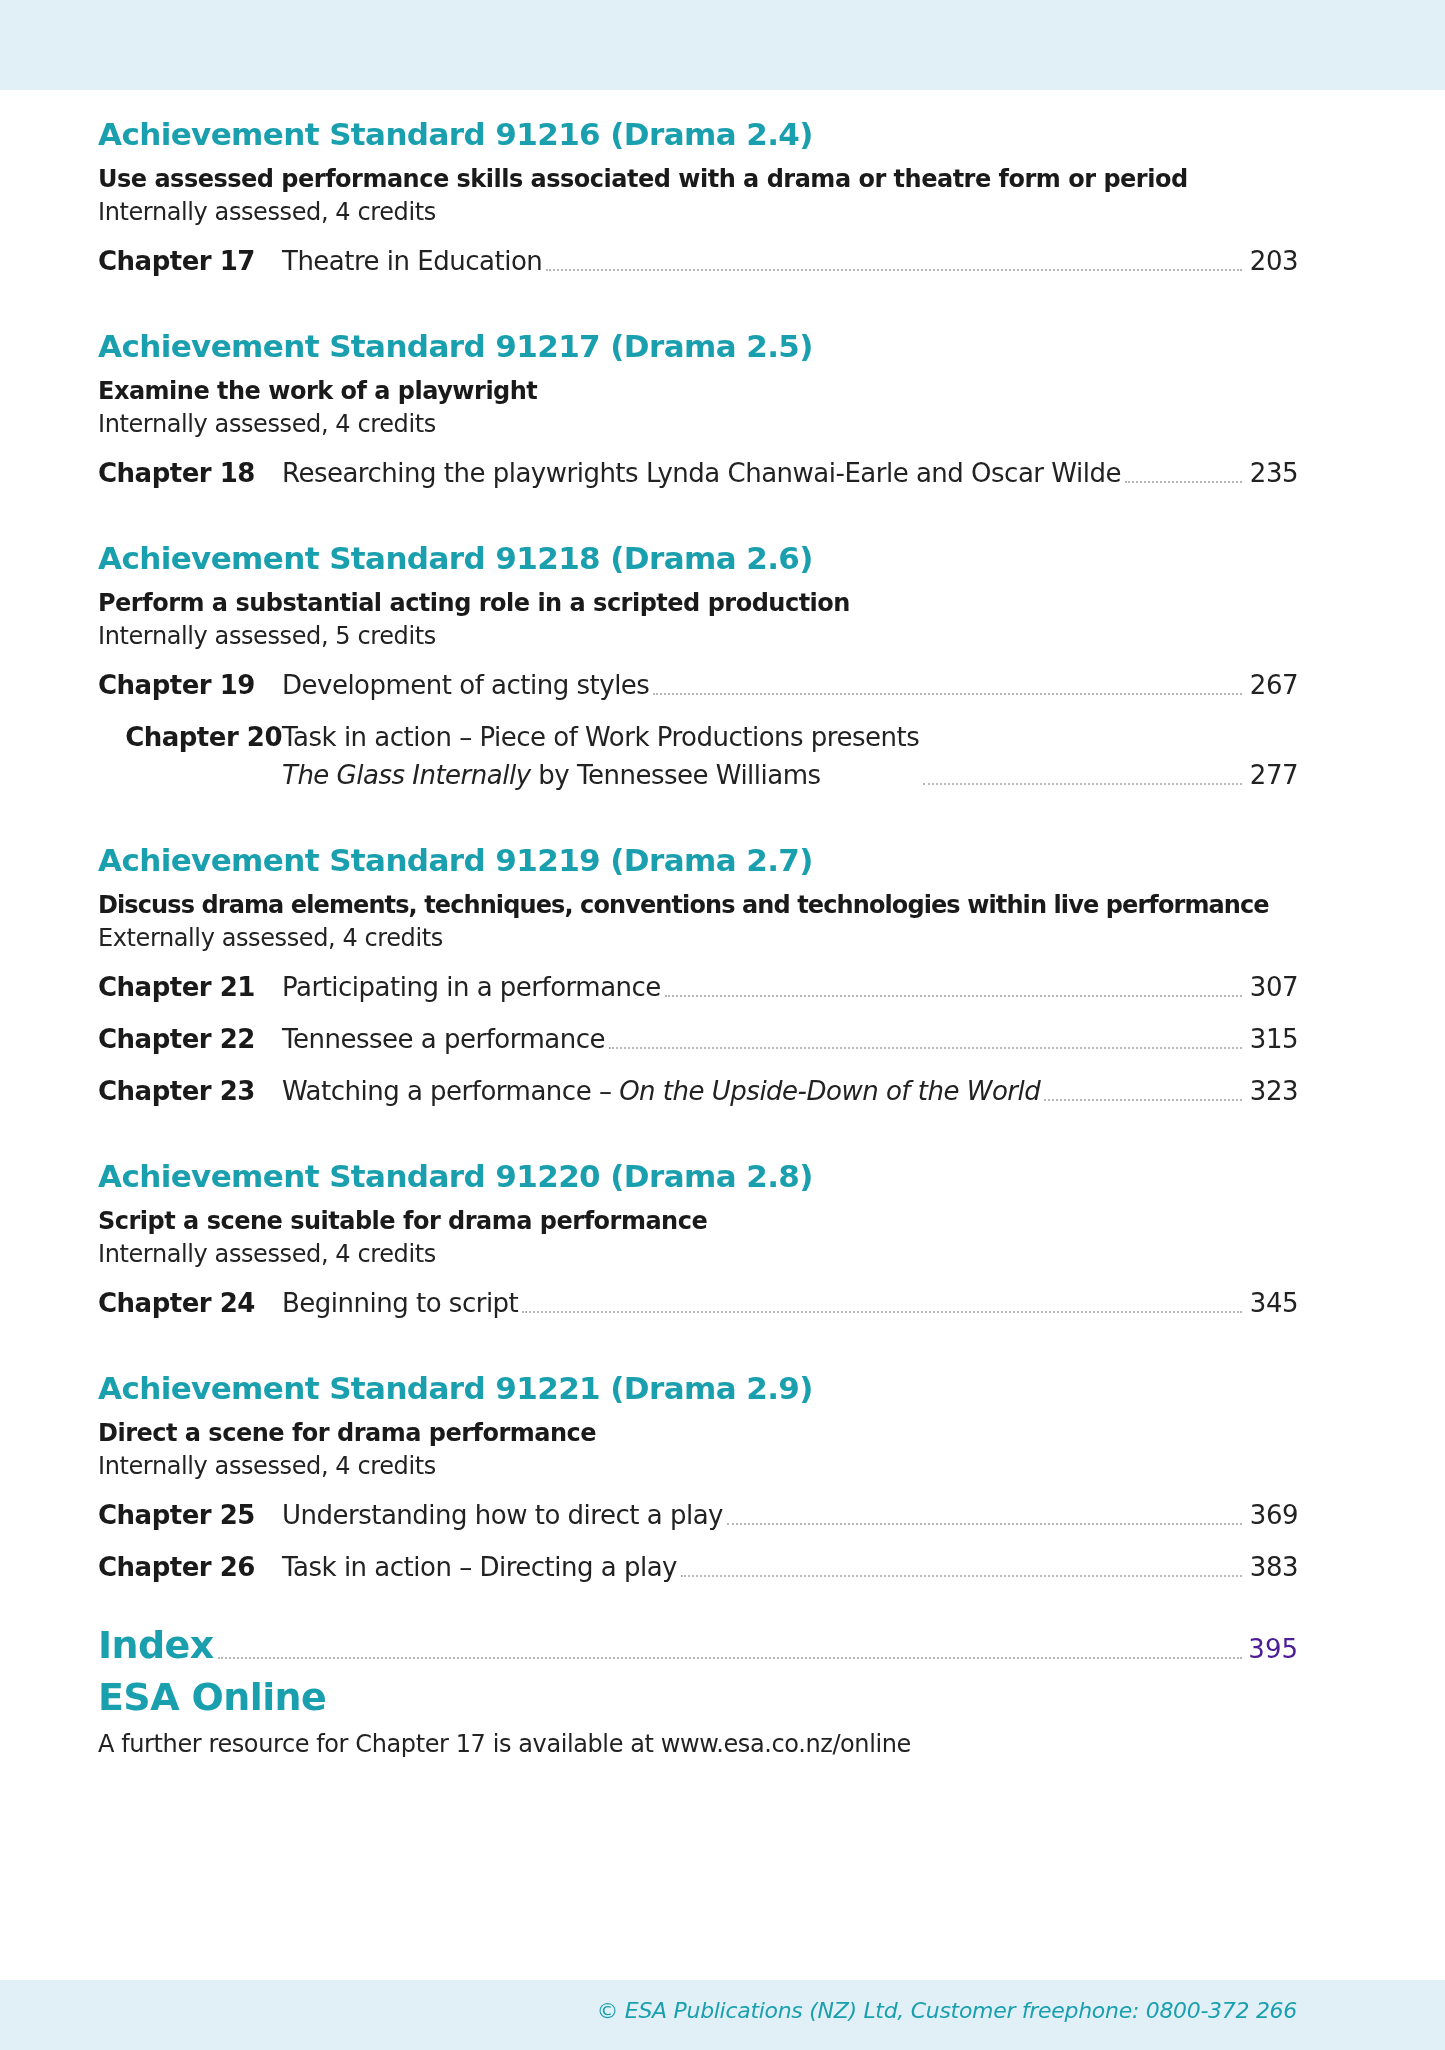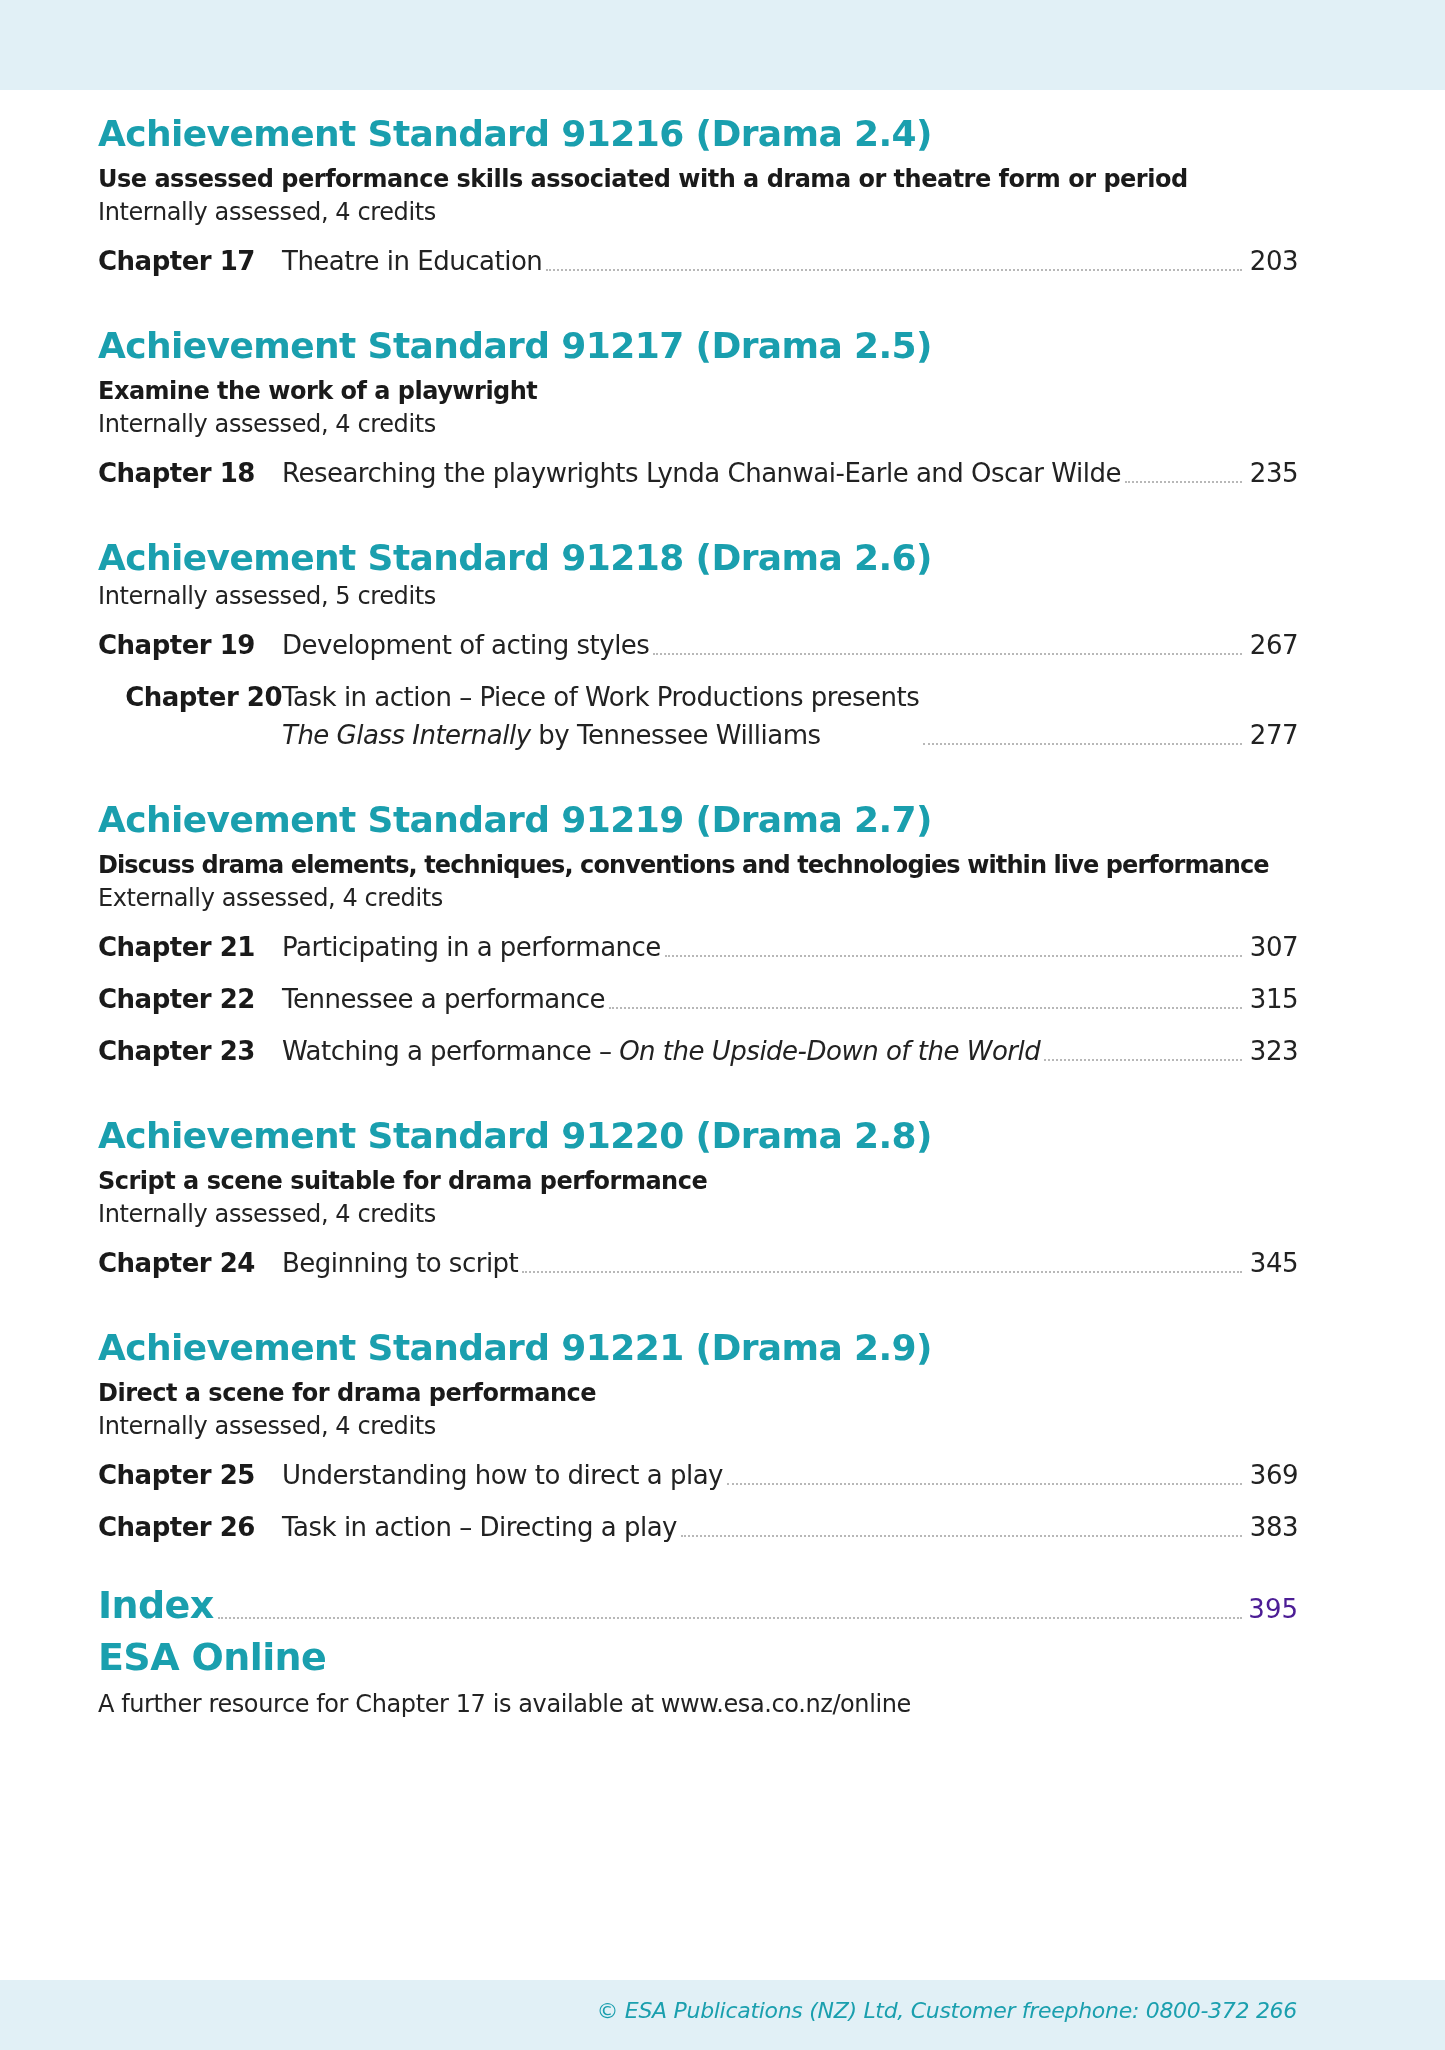--- a/index.html
+++ b/index.html
@@ -12,21 +12,21 @@
   .top-band { position: absolute; left: 0; top: 0; width: 1445px; height: 90px; background: #e1f0f6; }
   .bottom-band { position: absolute; left: 0; top: 1980px; width: 1445px; height: 70px; background: #e1f0f6; }
   .footer-text {
     position: absolute; right: 148px; top: 1998px;
     font-family: "DejaVu Sans", sans-serif; font-style: italic; font-size: 22px;
     color: #1a9fae; letter-spacing: -0.3px;
   }
   .content { position: absolute; left: 98px; top: 112px; width: 1200px; }
   .section { margin-bottom: 44px; }
   .std-title {
-    color: #1a9fae; font-weight: bold; font-size: 36px; line-height: 44px;
+    color: #1a9fae; font-weight: bold; font-size: 31px; line-height: 44px;
     letter-spacing: -0.6px; margin: 0;
   }
   .std-desc {
     font-weight: bold; font-size: 24px; line-height: 34px; margin-top: 6px;
     letter-spacing: -0.5px; color: #1a1a1a;
   }
   .std-assess {
     font-size: 24px; line-height: 32px; color: #222; letter-spacing: -0.4px;
   }
   .chapter {
@@ -80,20 +80,21 @@
       <span class="ch-body">
         <span class="ch-title-wrap">Researching the playwrights Lynda Chanwai-Earle and Oscar Wilde</span>
         <span class="leader"></span>
       </span>
       <span class="page">235</span>
     </div>
   </div>
 
   <div class="section">
     <h2 class="std-title">Achievement Standard 91218 (Drama 2.6)</h2>
+    <div class="std-desc">Perform a substantial acting role in a scripted production</div>
     <div class="std-assess">Internally assessed, 5 credits</div>
     <div class="chapter">
       <span class="ch-num">Chapter 19</span>
       <span class="ch-body">
         <span class="ch-title-wrap">Development of acting styles</span>
         <span class="leader"></span>
       </span>
       <span class="page">267</span>
     </div>
     <div class="chapter">

